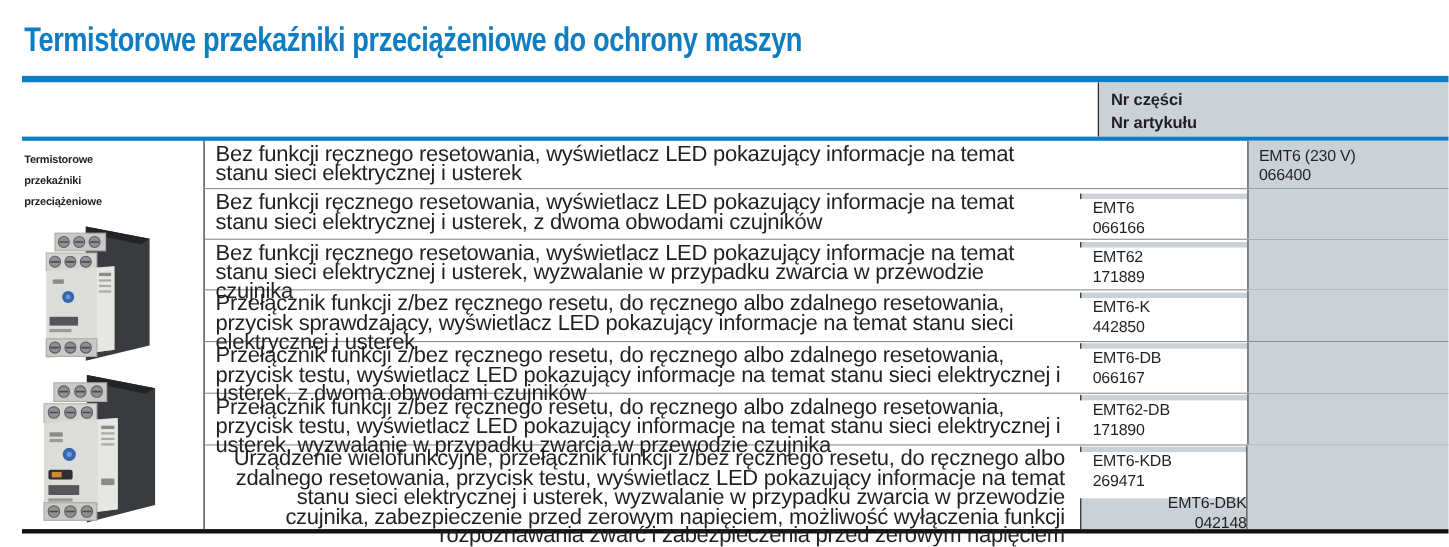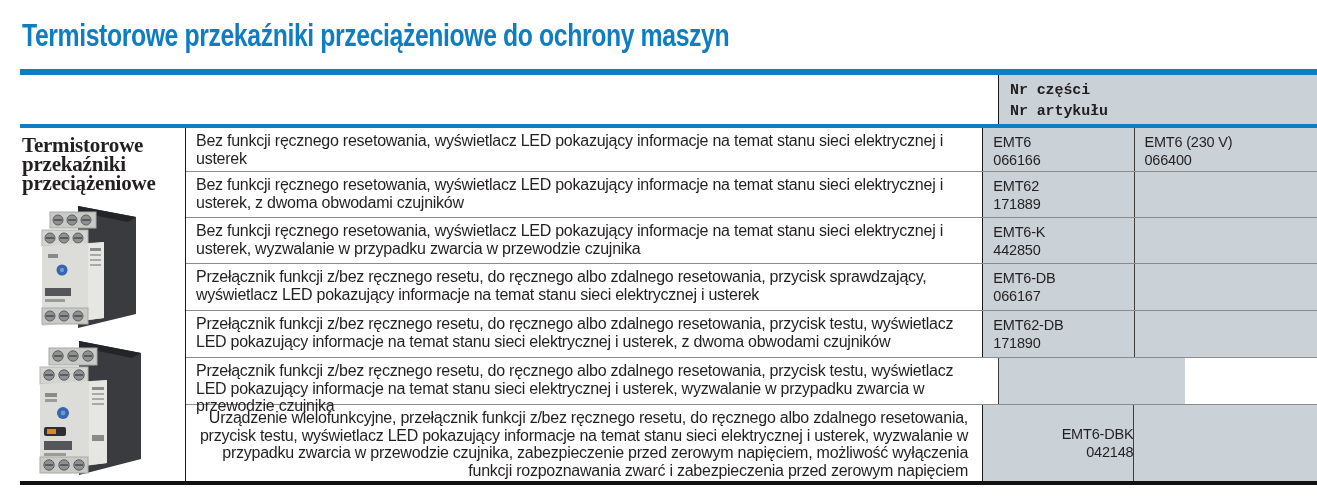--- a/index.html
+++ b/index.html
@@ -23,61 +23,60 @@
     white-space:nowrap;
   }
   .title-inner{display:inline-block;transform:scaleX(0.80);transform-origin:0 50%;letter-spacing:-0.5px;}
   
   .table{position:absolute;left:20px;top:69px;width:1297px;}
   .bar{width:100%;background:var(--accent);}
   .top-bar{height:6px;}
   .mid-bar{height:4px;}
   .bottom-bar{height:4px;background:#111;}
   
-  .header-row{display:flex;height:49px;font-family:Liberation Mono, monospace;}
+  .header-row{display:flex;height:49px;}
   .header-spacer{width:978px;height:100%;background:#fff;}
   .header-cell{
     width:319px;height:100%;background:var(--cellgray);
     border-left:1px solid var(--colline);
     padding:5px 0 0 11px;
     font-weight:700;font-size:15px;line-height:21px;letter-spacing:-0.1px;
   }
   
   .tbody{display:flex;width:100%;}
   .left-col{width:165px;padding:8px 0 0 2px;}
   .category-label{
-    font-weight:700;font-size:21px;line-height:19px;letter-spacing:-0.2px;
+    font-weight:700;font-size:10px;line-height:19px;letter-spacing:-0.2px;
     white-space:pre-line;
-    font-family:Liberation Serif, serif;
   }
   .photo{display:block;}
   .photo-1{margin:11px 0 0 6px;}
   .photo-2{margin:7px 0 0 3px;}
   .rows{
     width:1132px;border-left:1px solid var(--colline);
     display:flex;flex-direction:column;
   }
   .row{display:flex;width:100%;border-bottom:1px solid var(--rowline);}
   .row:nth-child(1){height:44px;}
   .row:nth-child(2){height:46px;}
   .row:nth-child(3){height:46px;}
   .row:nth-child(4){height:47px;}
   .row:nth-child(5){height:47px;}
   .row:nth-child(6){height:47px;}
   .row:nth-child(7){height:76px;border-bottom:none;text-align:right;}
   .desc{
     width:812px;padding:4px 14px 0 10px;
-    font-size:16px;line-height:17.5px;letter-spacing:-0.25px;
+    font-size:20px;line-height:17.5px;letter-spacing:-0.25px;
   }
   .part{
     background:var(--cellgray);border-left:1px solid var(--colline);
     padding:5px 0 0 10px;
     font-size:14.5px;line-height:18px;letter-spacing:-0.2px;
   }
-  .p1{width:154px;}
+  .p1{width:154px;margin-top:48px;}
   .p2{width:187px;border-left:1px solid #3c3c3c;}
   .row:nth-child(7) .part{display:flex;flex-direction:column;justify-content:center;padding-top:0;padding-left:20px;}
 </style>
 </head>
 <body>
 
 <div class="page-title">
   <span class="title-inner">Termistorowe przekaźniki przeciążeniowe do ochrony maszyn</span>
 </div>
 
@@ -233,20 +232,24 @@
           <div>171890</div>
         </div>
         <div class="part p2">
           <div></div>
           <div></div>
         </div>
       </div>
 
       <div class="row">
         <div class="desc">Przełącznik funkcji z/bez ręcznego resetu, do ręcznego albo zdalnego resetowania, przycisk testu, wyświetlacz LED pokazujący informacje na temat stanu sieci elektrycznej i usterek, wyzwalanie w przypadku zwarcia w przewodzie czujnika</div>
+        <div class="part p1">
+          <div>EMT6-KDB</div>
+          <div>269471</div>
+        </div>
         <div class="part p2">
           <div></div>
           <div></div>
         </div>
       </div>
 
       <div class="row">
         <div class="desc">Urządzenie wielofunkcyjne, przełącznik funkcji z/bez ręcznego resetu, do ręcznego albo zdalnego resetowania, przycisk testu, wyświetlacz LED pokazujący informacje na temat stanu sieci elektrycznej i usterek, wyzwalanie w przypadku zwarcia w przewodzie czujnika, zabezpieczenie przed zerowym napięciem, możliwość wyłączenia funkcji rozpoznawania zwarć i zabezpieczenia przed zerowym napięciem</div>
         <div class="part p1">
           <div>EMT6-DBK</div>

